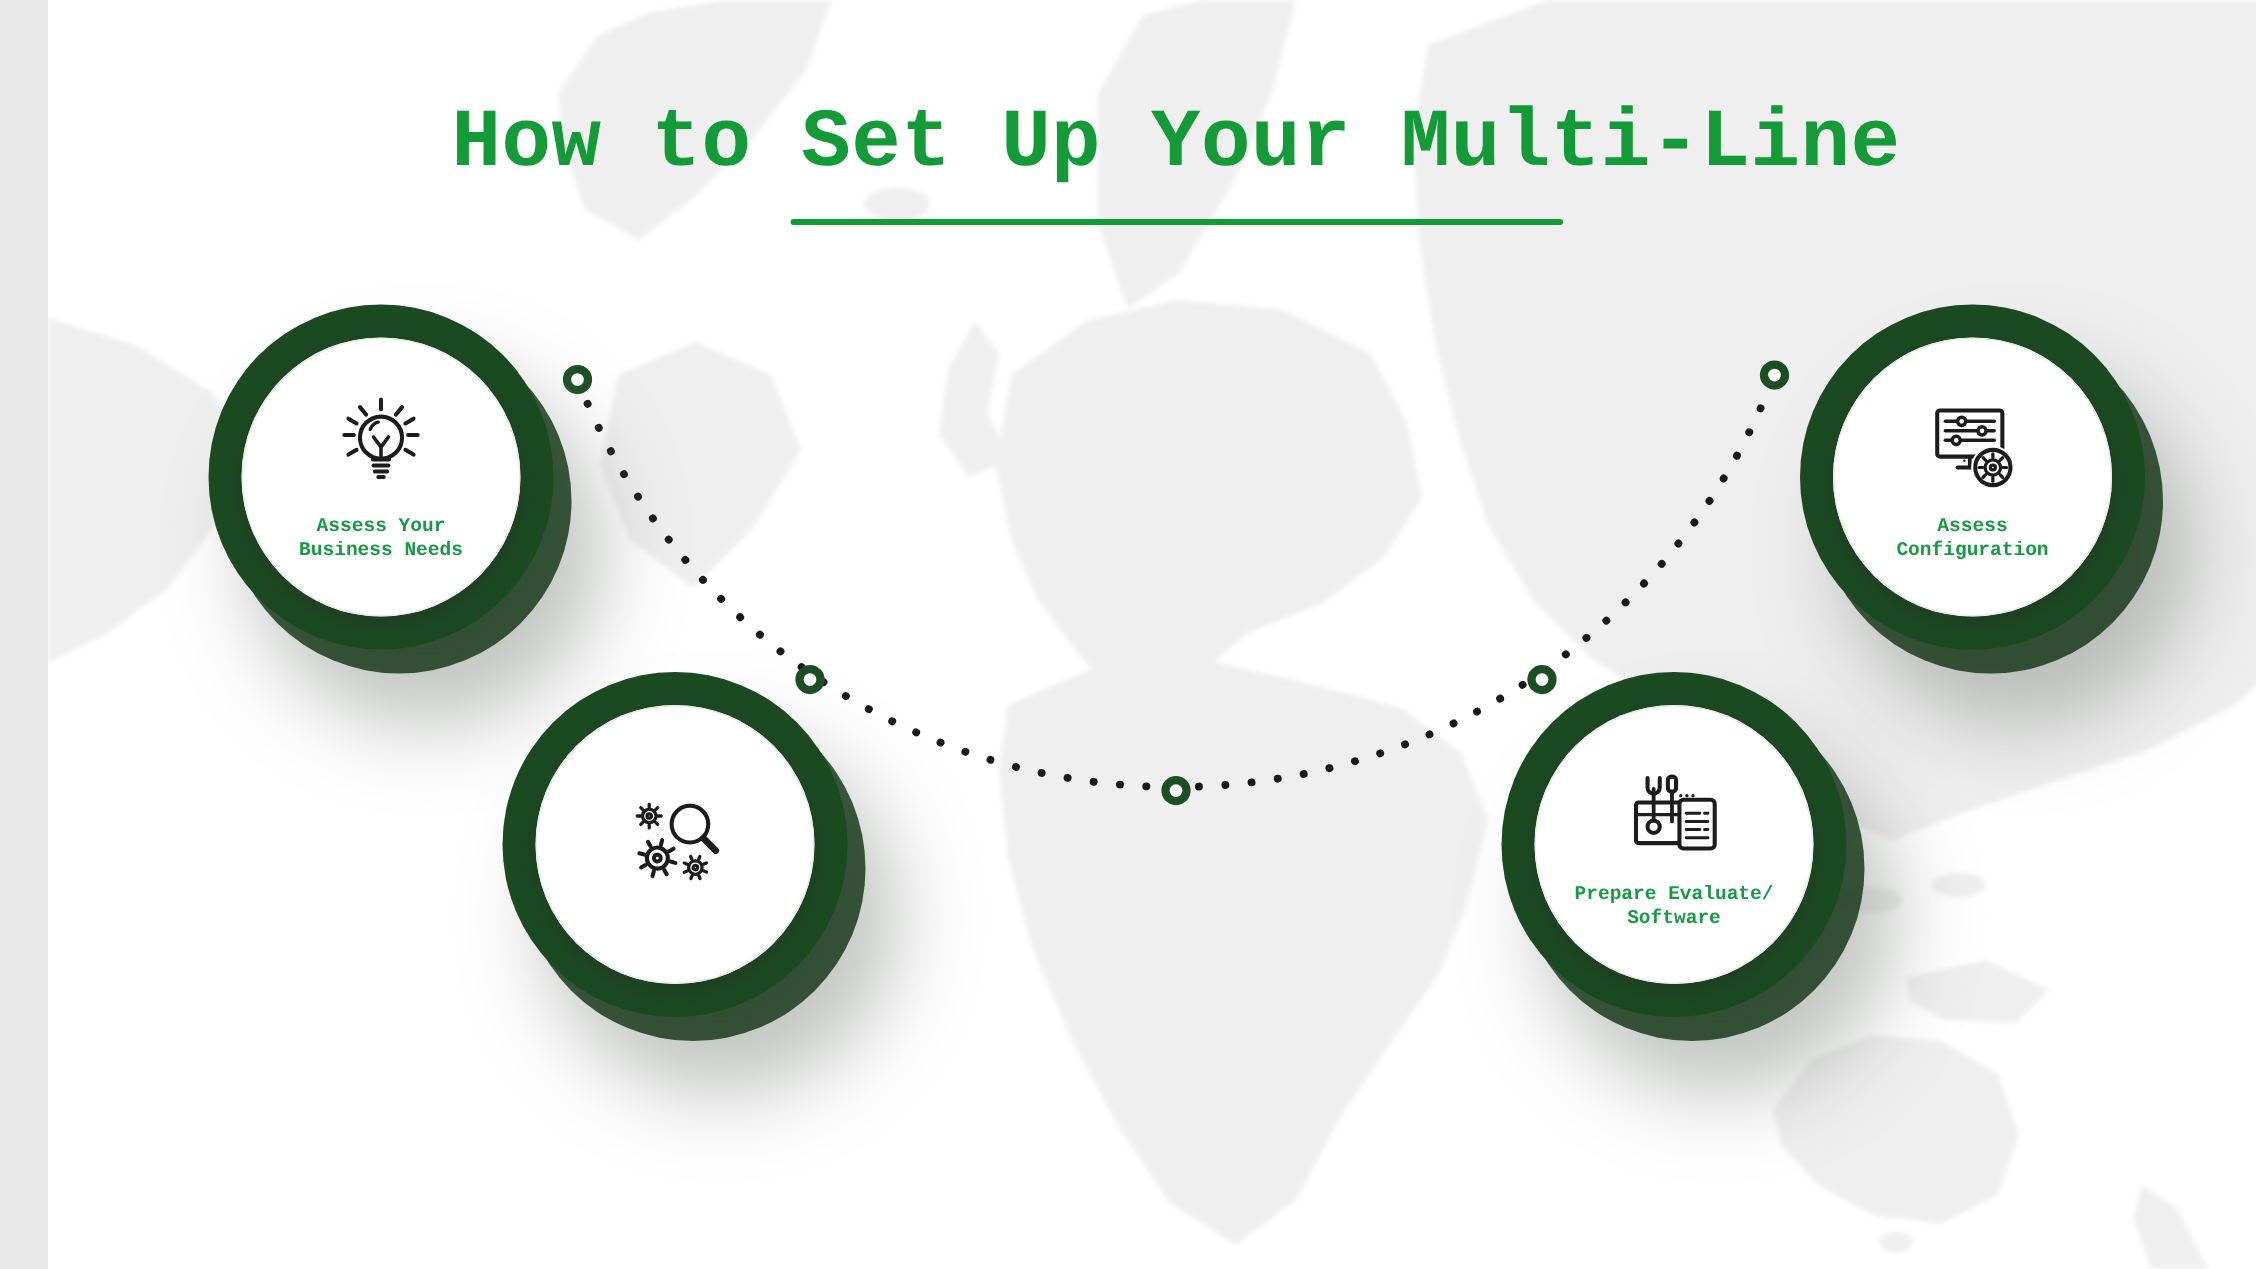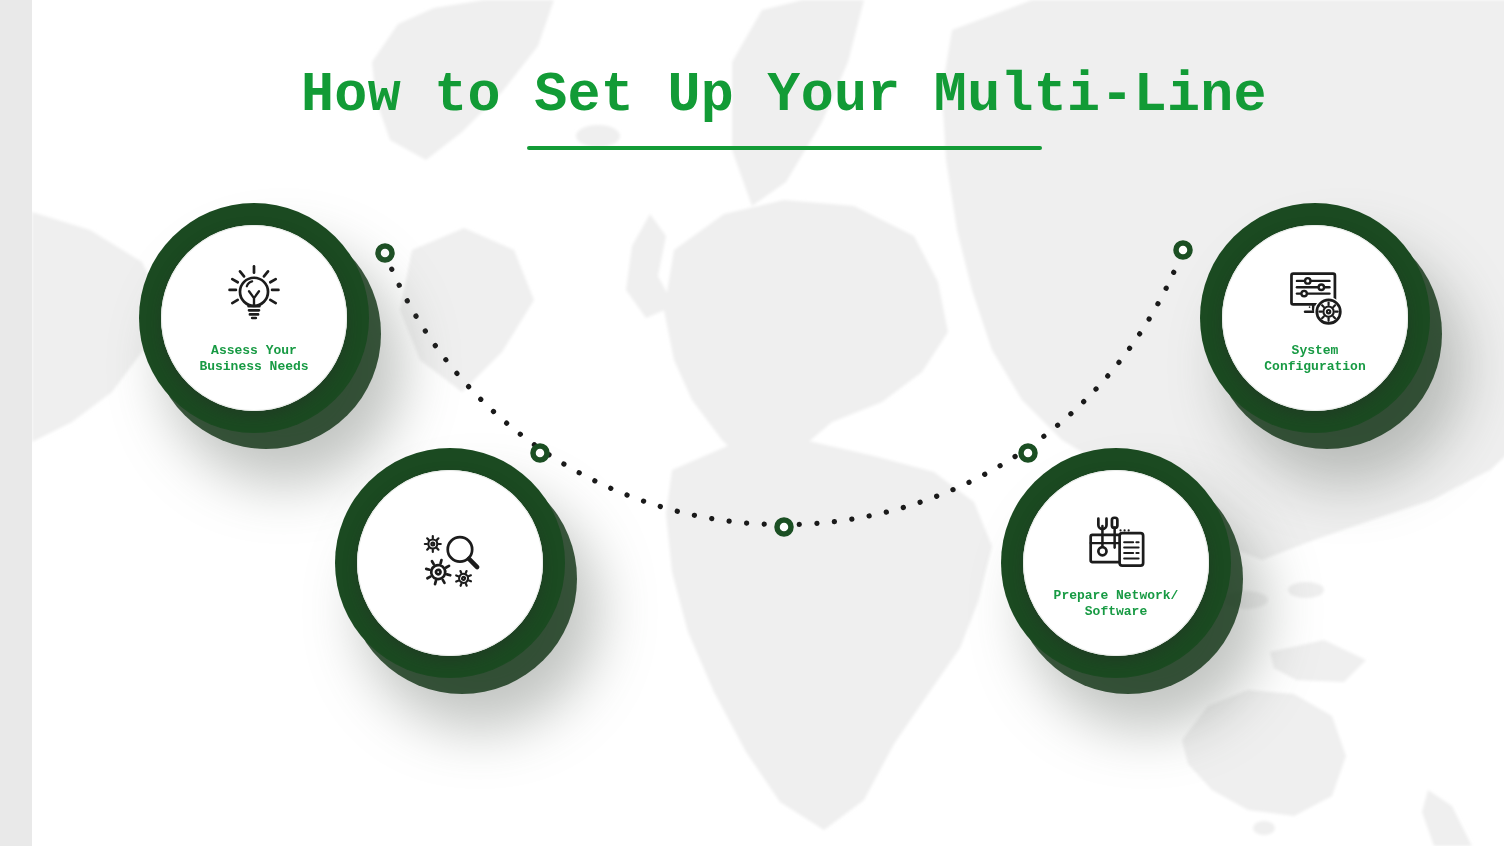--- a/index.html
+++ b/index.html
@@ -155,21 +155,21 @@
         <circle cx="51.5" cy="27" r="1.2" fill="#1C1C1C" stroke="none"></circle>
         <circle cx="56" cy="27" r="1.2" fill="#1C1C1C" stroke="none"></circle>
         <rect x="46" y="30" width="26" height="36" rx="3" fill="#fff"></rect>
         <g stroke-width="2.2">
           <path d="M51 40 H61 M64.5 40 H67"></path>
           <path d="M51 46 H67"></path>
           <path d="M51 52 H61 M64.5 52 H67"></path>
           <path d="M51 58 H67"></path>
         </g>
       </svg>
-      <div class="badge-label">Prepare Network/
+      <div class="badge-label">Prepare Evaluate/
 Software</div>
     </div>
   </div>
 
   <div class="badge b5">
     <div class="badge-inner">
       <svg class="icon" viewBox="0 0 84 84">
         <rect x="16" y="14" width="48" height="34" rx="2"></rect>
         <g stroke-width="2.6">
           <path d="M22 22 H58"></path>
@@ -181,18 +181,18 @@
         </g>
         <path d="M40 48 V54" stroke-width="2.8"></path>
         <path d="M31 56 H49" stroke-width="2.8"></path>
         <circle cx="36" cy="51" r="0.9" fill="#1C1C1C" stroke="none"></circle>
         <circle cx="40" cy="51" r="0.9" fill="#1C1C1C" stroke="none"></circle>
         <circle cx="44" cy="51" r="0.9" fill="#1C1C1C" stroke="none"></circle>
         <circle cx="57" cy="56" r="16" fill="#fff" stroke="none"></circle>
         <circle cx="57" cy="56" r="13"></circle>
         <use href="#gearG" transform="translate(57,56) scale(0.92)" stroke-width="2.6"></use>
       </svg>
-      <div class="badge-label">System
+      <div class="badge-label">Assess
 Configuration</div>
     </div>
   </div>
 
 </div>
 
 </body></html>

